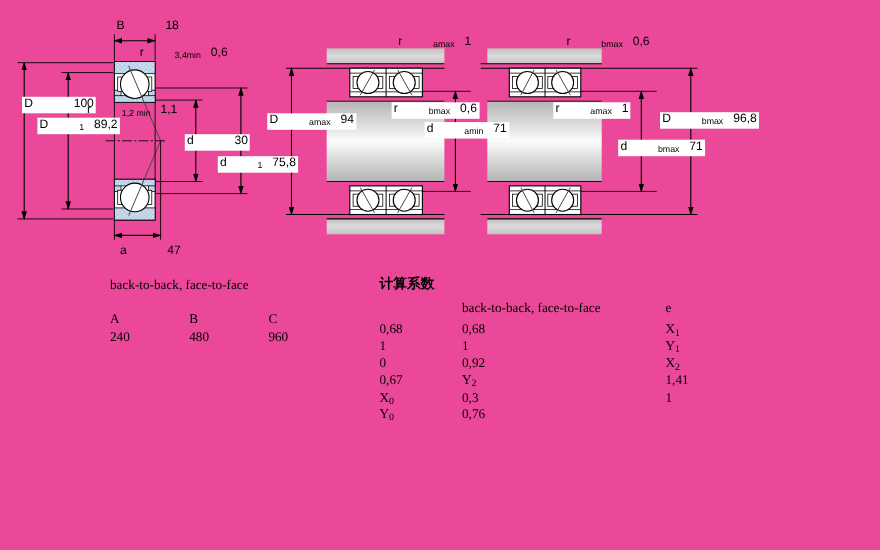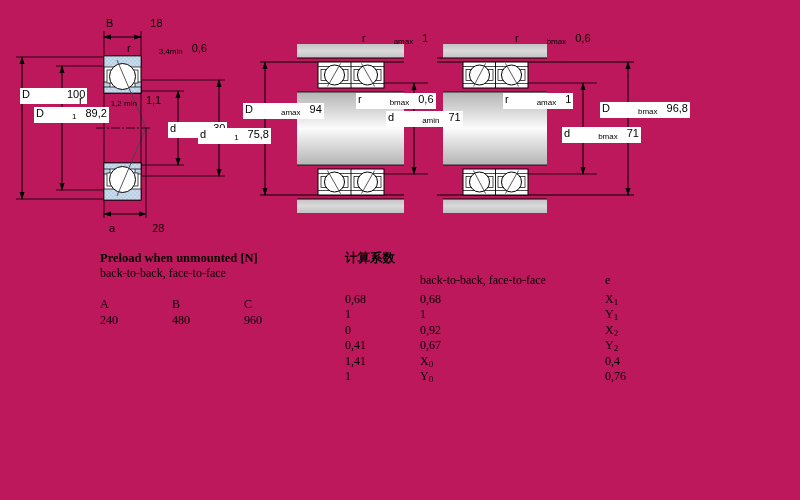--- a/index.html
+++ b/index.html
@@ -1,16 +1,16 @@
 <!DOCTYPE html>
 <html><head>
 <meta charset="utf-8">
 <style>
   html,body{margin:0;padding:0;background:#fff;}
-  .stage{position:relative;width:800px;height:500px;background:#be185d;overflow:hidden;
+  .stage{position:relative;width:800px;height:500px;background:#ec4899;overflow:hidden;
          font-family:"Liberation Sans",sans-serif;color:#000;}
   .stage svg{position:absolute;left:0;top:0;}
   
   .dim{position:absolute;font:11px "Liberation Sans",sans-serif;white-space:nowrap;line-height:13px;}
   .dim sub{font-size:8px;vertical-align:-2px;padding-left:28px;}
   .dim .v{margin-left:9px;}
   .wbg{background:#fff;padding:0 2px;}
   
   .tbl{position:absolute;font:12px "Liberation Serif","DejaVu Serif",serif;line-height:14px;}
   .tbl .ttl{font-weight:bold;font-size:12.5px;}
@@ -173,35 +173,34 @@
     </g>
   </g>
 </svg>
 
 <div class="dim" style="left:106px;top:17px"><span>B</span><sub></sub><span class="v">18</span></div>
 <div class="dim" style="left:127px;top:42px"><span>r</span><sub>3,4min</sub><span class="v">0,6</span></div>
 <div class="dim wbg" style="left:20px;top:88px"><span>D</span><sub></sub><span class="v">100</span></div>
 <div class="dim wbg" style="left:34px;top:107px"><span>D</span><sub>1</sub><span class="v">89,2</span></div>
 <div class="dim" style="left:79px;top:94px"><span>r</span><sub>1,2 min</sub><span class="v">1,1</span></div>
 <div class="dim wbg" style="left:168px;top:122px"><span>d</span><sub></sub><span class="v">30</span></div>
-<div class="dim wbg" style="left:198px;top:128px"><span>d</span><sub>1</sub><span class="v">75,8</span></div>
-<div class="dim" style="left:109px;top:222px"><span>a</span><sub></sub><span class="v">28</span></div>
+<div class="dim wbg" style="left:198px;top:142px"><span>d</span><sub>1</sub><span class="v">75,8</span></div>
+<div class="dim" style="left:109px;top:222px"><span>a</span><sub></sub><span class="v">47</span></div>
 
 <div class="dim" style="left:362px;top:32px"><span>r</span><sub>amax</sub><span class="v">1</span></div>
 <div class="dim wbg" style="left:243px;top:103px"><span>D</span><sub>amax</sub><span class="v">94</span></div>
 <div class="dim wbg" style="left:356px;top:93px"><span>r</span><sub>bmax</sub><span class="v">0,6</span></div>
 <div class="dim wbg" style="left:386px;top:111px"><span>d</span><sub>amin</sub><span class="v">71</span></div>
 
 <div class="dim" style="left:515px;top:32px"><span>r</span><sub>bmax</sub><span class="v">0,6</span></div>
 <div class="dim wbg" style="left:503px;top:93px"><span>r</span><sub>amax</sub><span class="v">1</span></div>
 <div class="dim wbg" style="left:600px;top:102px"><span>D</span><sub>bmax</sub><span class="v">96,8</span></div>
 <div class="dim wbg" style="left:562px;top:127px"><span>d</span><sub>bmax</sub><span class="v">71</span></div>
 
 <div class="tbl" style="left:100px;top:251px;width:250px">
-  <div class="ttl">Preload when unmounted [N]</div>
   <div class="sub">back-to-back, face-to-face</div>
   <div class="pgrid">
     <div>A</div>
     <div>B</div>
     <div>C</div>
     <div>240</div>
     <div>480</div>
     <div>960</div>
   </div>
 </div>
@@ -218,28 +217,27 @@
 
     <div><span>X</span><sub>1</sub></div>
     <div>1</div>
     <div>1</div>
 
     <div><span>Y</span><sub>1</sub></div>
     <div>0</div>
     <div>0,92</div>
 
     <div><span>X</span><sub>2</sub></div>
-    <div>0,41</div>
     <div>0,67</div>
 
     <div><span>Y</span><sub>2</sub></div>
     <div>1,41</div>
 
     <div><span>X</span><sub>0</sub></div>
-    <div>0,4</div>
+    <div>0,3</div>
     <div>1</div>
 
     <div><span>Y</span><sub>0</sub></div>
     <div>0,76</div>
   </div>
 </div>
 
 </div>
 
 </body></html>

